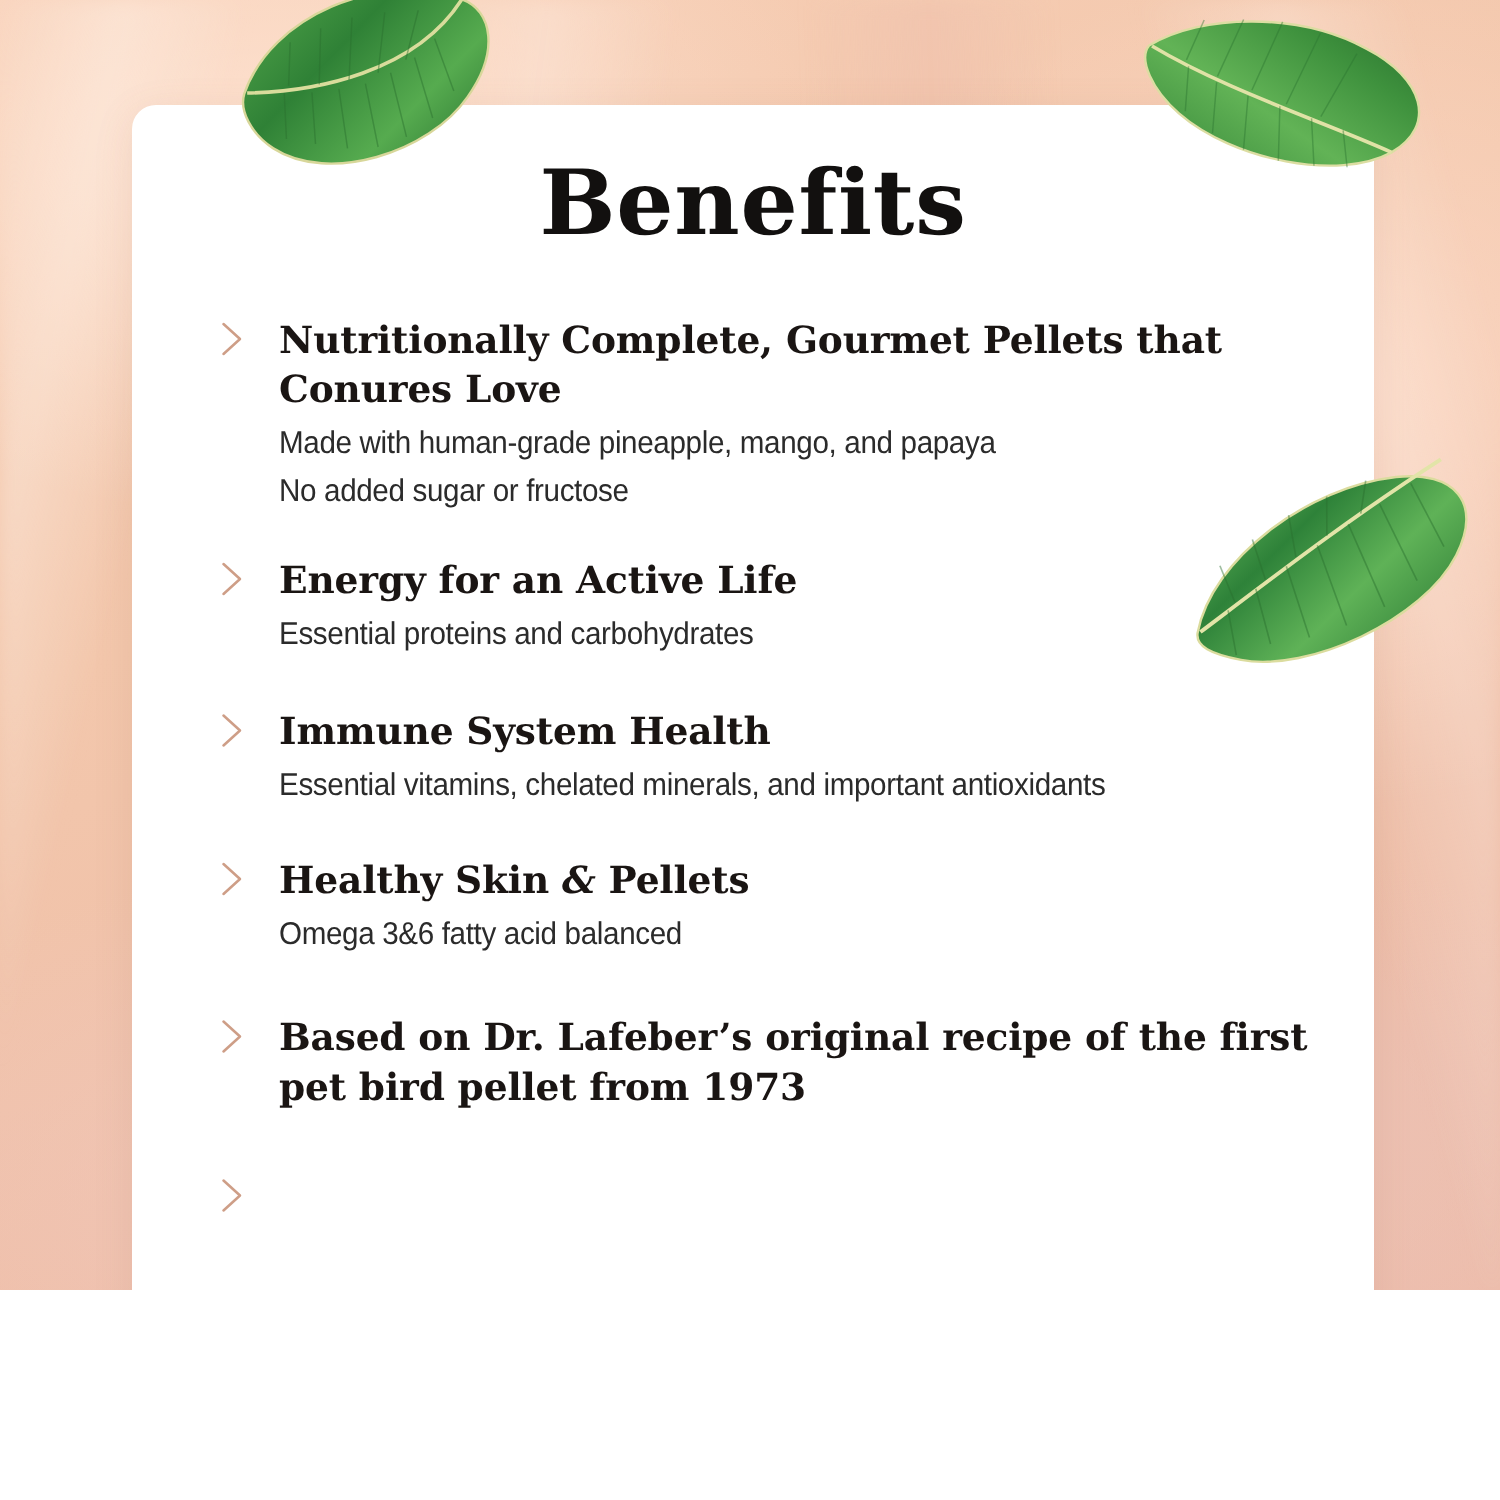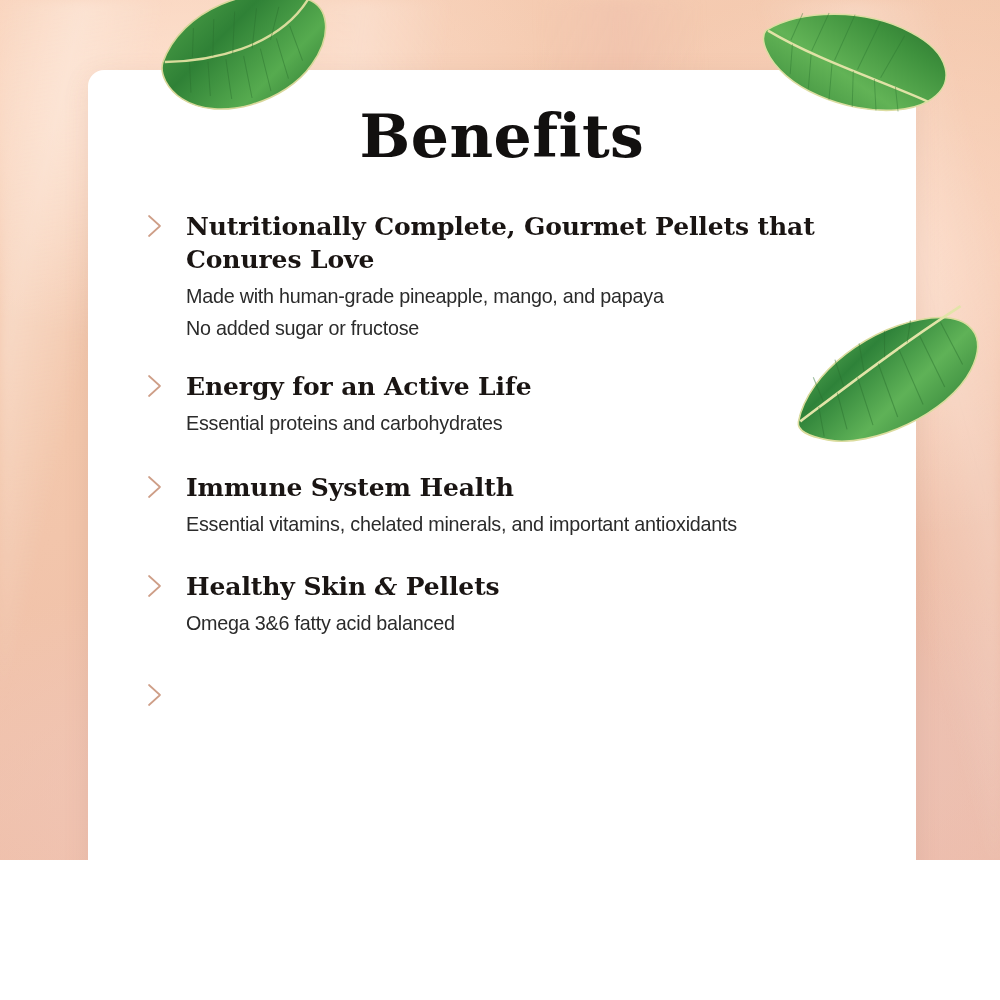--- a/index.html
+++ b/index.html
@@ -231,20 +231,28 @@
       <div class="benefit" style="margin-top:30px;">
         <span class="chev">
           <svg viewBox="0 0 22 26">
               <path d="M5 3 L16 13 L5 23" fill="none" stroke="currentColor" stroke-width="1.7" stroke-linecap="round" stroke-linejoin="round"></path>
             </svg>
         </span>
         <p class="b-title"><span>Healthy Skin </span><span class="amp">&amp;</span><span> Pellets</span></p>
         <p class="b-sub">Omega 3&amp;6 fatty acid balanced</p>
       </div>
 
+      <div class="benefit" style="margin-top:36px;">
+        <span class="chev">
+          <svg viewBox="0 0 22 26">
+              <path d="M5 3 L16 13 L5 23" fill="none" stroke="currentColor" stroke-width="1.7" stroke-linecap="round" stroke-linejoin="round"></path>
+            </svg>
+        </span>
+        <p class="b-title" style="max-width:700px;">Based on Dr. Lafeber’s original recipe of the first pet bird pellet from 1973</p>
+      </div>
 
       <div class="benefit" style="margin-top:40px;">
         <span class="chev">
           <svg viewBox="0 0 22 26">
               <path d="M5 3 L16 13 L5 23" fill="none" stroke="currentColor" stroke-width="1.7" stroke-linecap="round" stroke-linejoin="round"></path>
             </svg>
         </span>
       </div>
 
     </div>

